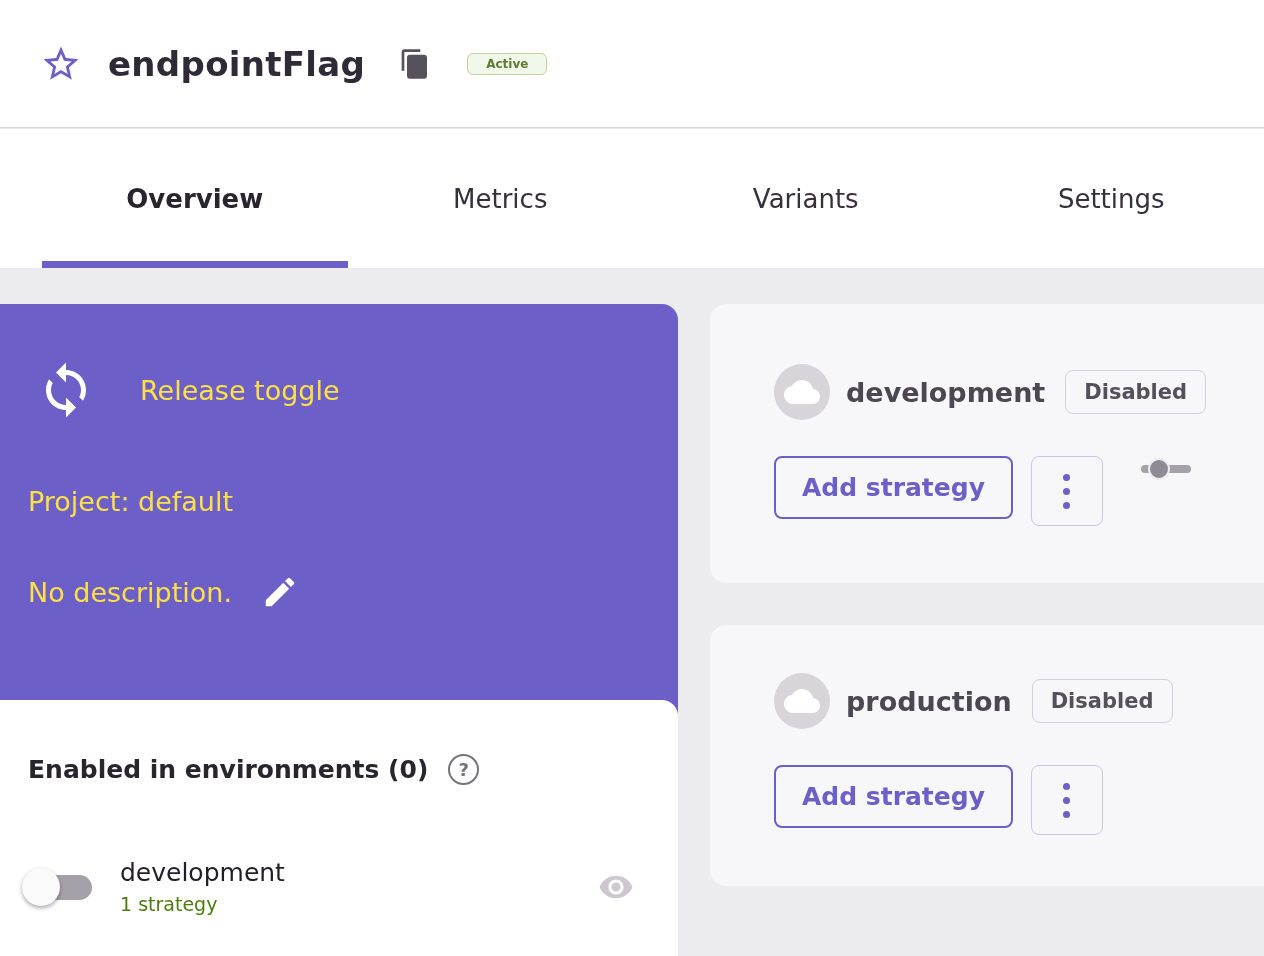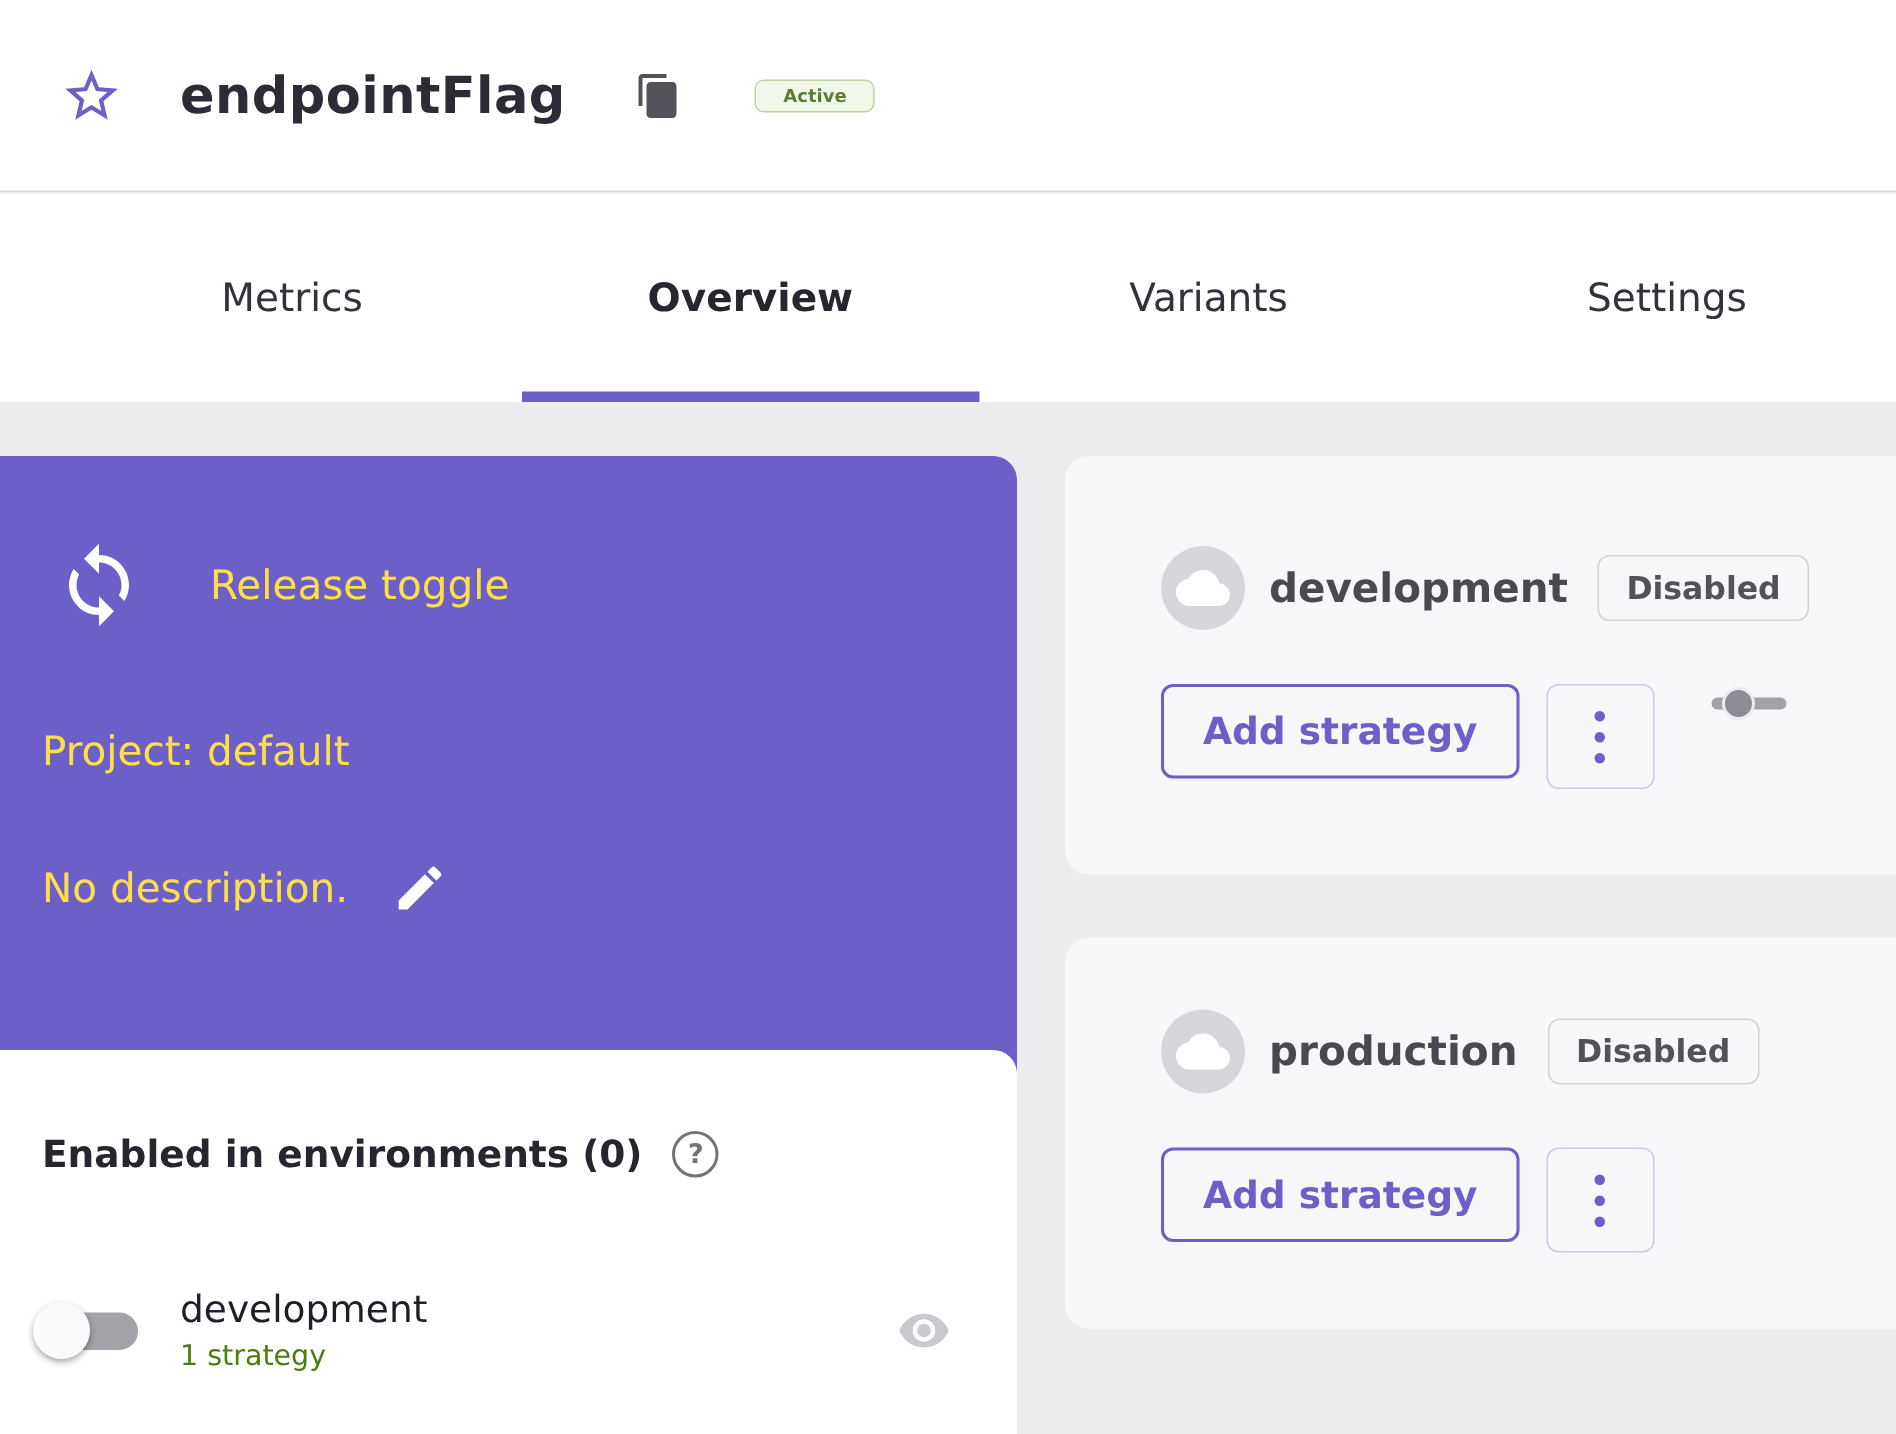--- a/index.html
+++ b/index.html
@@ -7,21 +7,21 @@
   body {
     font-family: "DejaVu Sans", "Liberation Sans", sans-serif;
     background: #ECEBED;
   }
   .screen { position: relative; width: 1264px; height: 956px; background: #ECEBED; overflow: hidden; }
 
   
   .header {
     position: absolute; top: 0; left: 0; width: 100%; height: 128px;
     background: #ffffff; border-bottom: 1px solid #d8d8d8;
-    display: flex; align-items: center; gap: 12px;
+    display: flex; align-items: center;
   }
   .icon-btn { display: inline-flex; align-items: center; justify-content: center; cursor: pointer; }
   .star-wrap { margin-left: 40px; width: 42px; height: 42px; }
   .flag-title { margin-left: 26px; font-size: 34px; font-weight: 600; color: #2F2B36; letter-spacing: .3px; }
   .copy-wrap { margin-left: 34px; width: 32px; height: 32px; }
   .badge-active {
     margin-left: 36px; padding: 3px 18px; font-size: 12px; font-weight: 700;
     color: #5C7B33; background: #F2F8E9; border: 1px solid #BED49B; border-radius: 6px;
   }
 
@@ -119,26 +119,26 @@
     <h1 class="flag-title">endpointFlag</h1>
     <span class="icon-btn copy-wrap">
       <svg width="32" height="32" viewBox="0 0 24 24">
         <path fill="#55525C" d="M16 1H4c-1.1 0-2 .9-2 2v14h2V3h12V1zm3 4H8c-1.1 0-2 .9-2 2v14c0 1.1.9 2 2 2h11c1.1 0 2-.9 2-2V7c0-1.1-.9-2-2-2z"></path>
       </svg>
     </span>
     <span class="badge-active">Active</span>
   </header>
 
   <nav class="tabs">
-    <div class="tab">
-      <span>Metrics</span>
-    </div>
     <div class="tab active">
       <span>Overview</span>
       <span class="tab-underline"></span>
+    </div>
+    <div class="tab">
+      <span>Metrics</span>
     </div>
     <div class="tab">
       <span>Variants</span>
     </div>
     <div class="tab">
       <span>Settings</span>
     </div>
   </nav>
 
   <section class="type-card">

